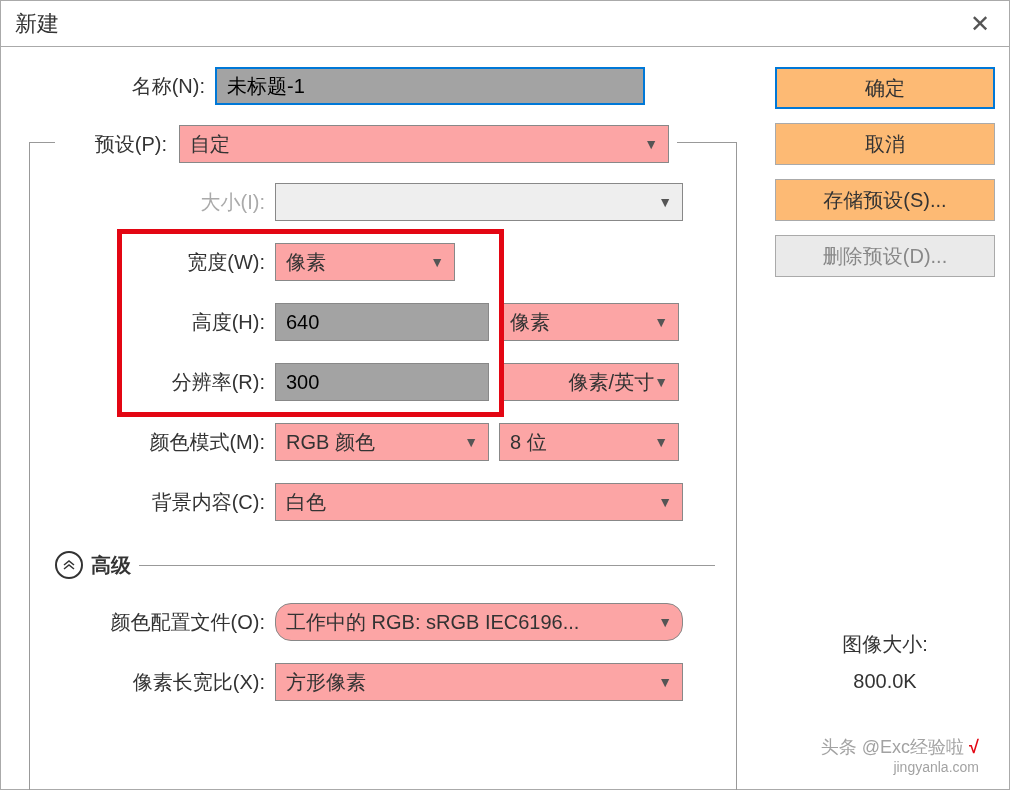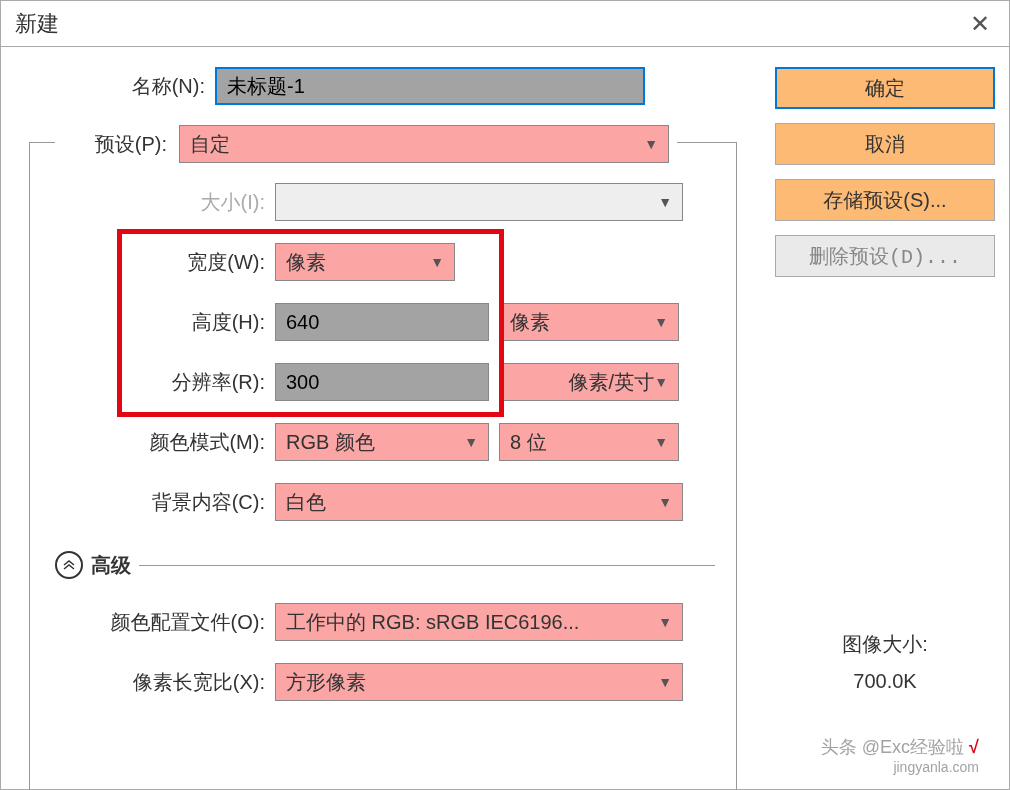--- a/index.html
+++ b/index.html
@@ -68,21 +68,20 @@
       align-items: center;
       justify-content: center;
       color: #333;
     }
     .btn-primary {
       border: 2px solid #0078d7;
     }
     .btn-disabled {
       background: #eaeaea;
       color: #888;
-      font-family: Liberation Mono, monospace;
     }
     .form-row {
       display: flex;
       align-items: center;
       margin-bottom: 18px;
       gap: 10px;
     }
     .form-label {
       text-align: right;
       width: 140px;
@@ -320,21 +319,21 @@
               <path d="M2 7 L7 3 L12 7" stroke="#333" stroke-width="1.5" fill="none"></path>
               <path d="M2 11 L7 7 L12 11" stroke="#333" stroke-width="1.5" fill="none"></path>
             </svg>
           </div>
           <span class="advanced-label">高级</span>
           <div class="advanced-divider"></div>
         </div>
 
         <div class="form-row">
           <span class="form-label" style="width:210px;">颜色配置文件(O):</span>
-          <div class="select-box" style="width:408px;">
+          <div class="select-box" style="width:408px;border-radius:16px;">
             <span>工作中的 RGB: sRGB IEC6196...</span>
             <span class="chevron">▼</span>
           </div>
         </div>
 
         <div class="form-row">
           <span class="form-label" style="width:210px;">像素长宽比(X):</span>
           <div class="select-box" style="width:408px;">
             <span>方形像素</span>
             <span class="chevron">▼</span>
@@ -353,21 +352,21 @@
       </div>
       <div class="btn">
         <span>存储预设(S)...</span>
       </div>
       <div class="btn btn-disabled">
         <span>删除预设(D)...</span>
       </div>
 
       <div class="image-size-info">
         <div>图像大小:</div>
-        <div>700.0K</div>
+        <div>800.0K</div>
       </div>
     </div>
   </div>
 
   <div class="watermark">
     <div>
       <span>头条 @Exc经验啦</span>
       <span class="checkmark">√</span>
     </div>
     <div class="watermark-sub">jingyanla.com</div>

